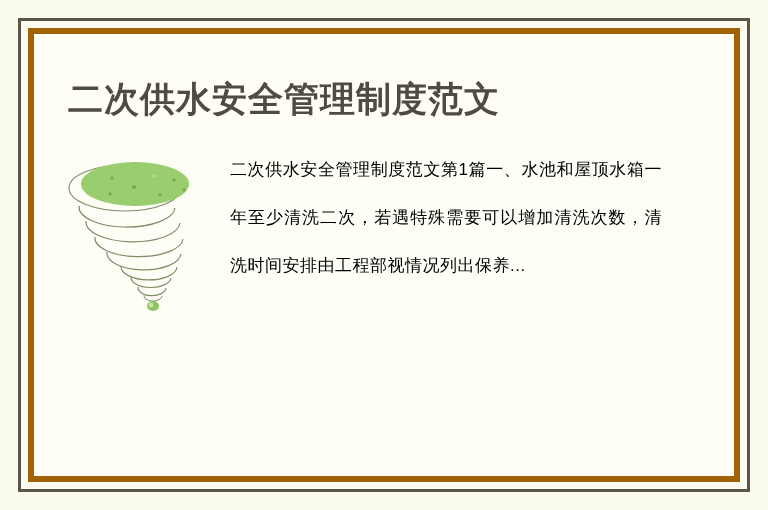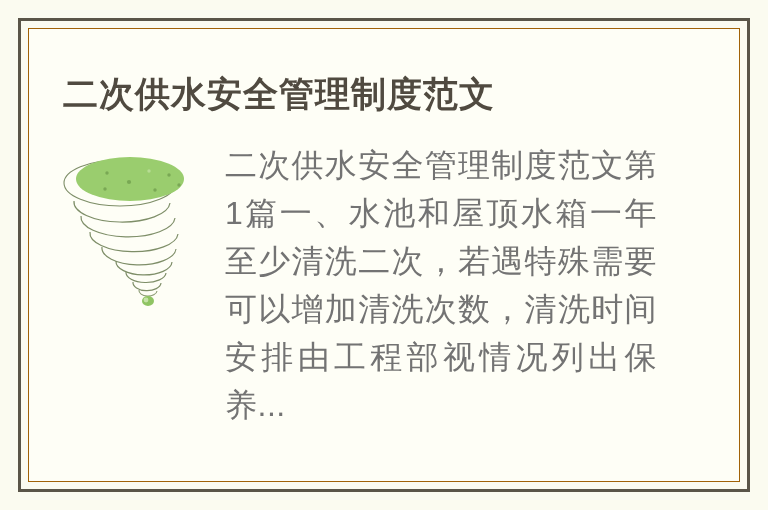--- a/index.html
+++ b/index.html
@@ -25,21 +25,21 @@
     box-sizing: border-box;
     background: #FBFBF0;
   }
 
   .page-frame-inner {
     position: absolute;
     left: 7px;
     top: 7px;
     right: 7px;
     bottom: 7px;
-    border: 1px solid #a16207;
+    border: 6px solid #a16207;
     box-sizing: border-box;
     background: #FEFEF6;
   }
 
   .doc-title {
     position: absolute;
     left: 34px;
     top: 44px;
     font-size: 35px;
     font-weight: bold;
@@ -68,23 +68,23 @@
 
   .tornado-icon {
     display: block;
     width: 140px;
     height: 165px;
   }
 
   .body-text {
     flex: 1 1 auto;
     padding-right: 26px;
-    font-size: 32px;
+    font-size: 17px;
     line-height: 48px;
-    color: #737373;
+    color: #000000;
     letter-spacing: 0.5px;
     word-break: break-all;
     text-align: justify;
     text-align-last: left;
     max-width: 432px;
   }
 </style>
 </head>
 <body>
 

